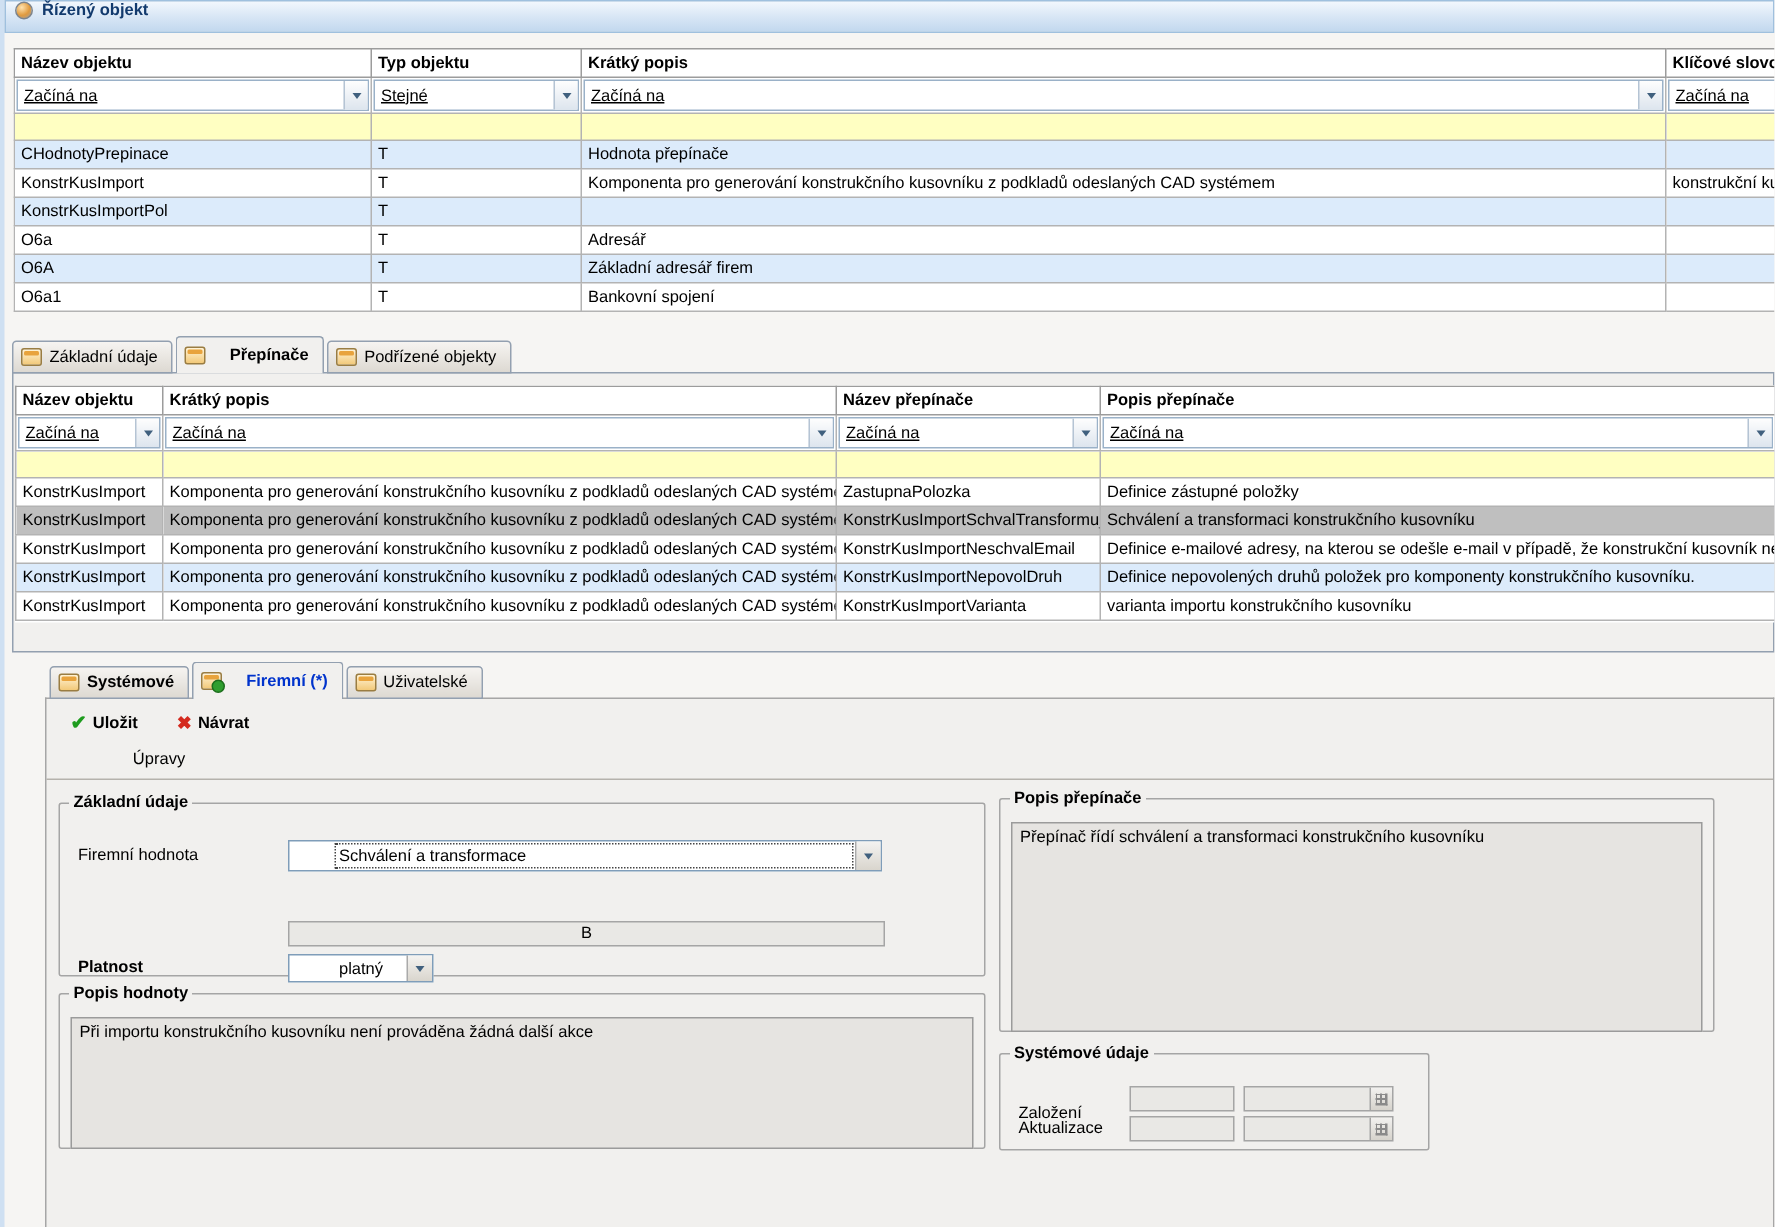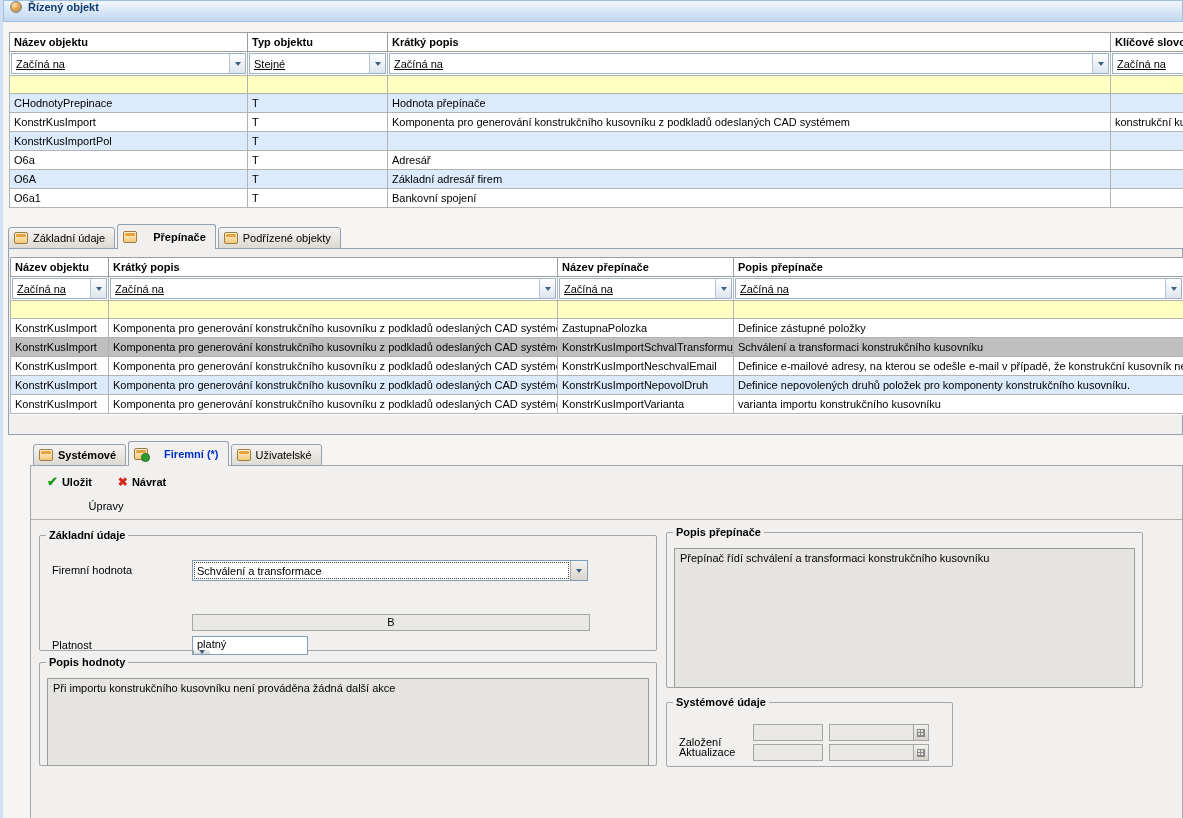--- a/index.html
+++ b/index.html
@@ -60,21 +60,21 @@
   .toolbar-sep{position:absolute;left:0;top:53px;width:100%;height:1px;background:#b5b2ac;}
 
   fieldset{position:absolute;border:1px solid #a5a5a5;border-radius:2px;}
   legend{font-weight:bold;margin-left:6px;padding:0 3px;font-size:11px;}
   .memo{position:absolute;background:#e6e4e1;border:1px solid #9b9b9b;padding:3px 5px;overflow:hidden;line-height:13px;}
   .dis-input{position:absolute;background:#e9e8e5;border:1px solid #a5a5a5;overflow:hidden;}
   .dis-input.center{text-align:center;line-height:15px;}
   .field-label{position:absolute;white-space:nowrap;}
 
   .xp-combo{position:absolute;display:flex;align-items:stretch;border:1px solid #7f9db9;background:#fff;}
-  .xp-combo .val{flex:1;padding:0 4px;display:flex;align-items:center;white-space:nowrap;overflow:hidden;}
+  .xp-combo .val{flex:1;padding:0 4px;display:flex;align-items:center;white-space:nowrap;overflow:hidden;margin-left:29px;}
   .xp-combo .drop{width:17px;flex:none;display:flex;align-items:center;justify-content:center;
     background:linear-gradient(180deg,#f4f3f1,#d9d5cd);border-left:1px solid #aaa;}
   .xp-combo.focus .val{outline:1px dotted #444;outline-offset:-2px;}
 
   .date-input{display:flex;align-items:stretch;justify-content:flex-end;}
   .grid-btn{width:15px;flex:none;display:flex;align-items:center;justify-content:center;
     background:linear-gradient(180deg,#f2f1ef,#d6d3cc);border-left:1px solid #a5a5a5;}
   .grid-ico{width:8px;height:8px;
     background-image:repeating-linear-gradient(0deg,#8a8a8a 0 1px,transparent 1px 3px),
                      repeating-linear-gradient(90deg,#8a8a8a 0 1px,transparent 1px 3px);
@@ -321,22 +321,22 @@
   <fieldset style="left:8px;top:63px;width:618px;height:122px;">
     <legend>Základní údaje</legend>
     <span class="field-label" style="left:12px;top:23px;">Firemní hodnota</span>
     <div class="xp-combo focus" style="left:152px;top:19px;width:396px;height:21px;">
       <span class="val">Schválení a transformace</span>
       <span class="drop">
           <i class="arr"></i>
         </span>
     </div>
     <div class="dis-input center" style="left:152px;top:73px;width:398px;height:17px;">B</div>
-    <span class="field-label" style="left:12px;top:98px;">Platnost</span>
-    <div class="xp-combo" style="left:152px;top:95px;width:116px;height:19px;flex-direction:column;">
+    <span class="field-label" style="left:12px;top:98px;font-weight:bold;">Platnost</span>
+    <div class="xp-combo" style="left:152px;top:95px;width:97px;height:19px;">
       <span class="val">platný</span>
       <span class="drop">
           <i class="arr"></i>
         </span>
     </div>
   </fieldset>
 
   <fieldset style="left:8px;top:190px;width:618px;height:110px;">
     <legend>Popis hodnoty</legend>
     <div class="memo" style="left:7px;top:10px;width:602px;height:88px;">Při importu konstrukčního kusovníku není prováděna žádná další akce</div>

